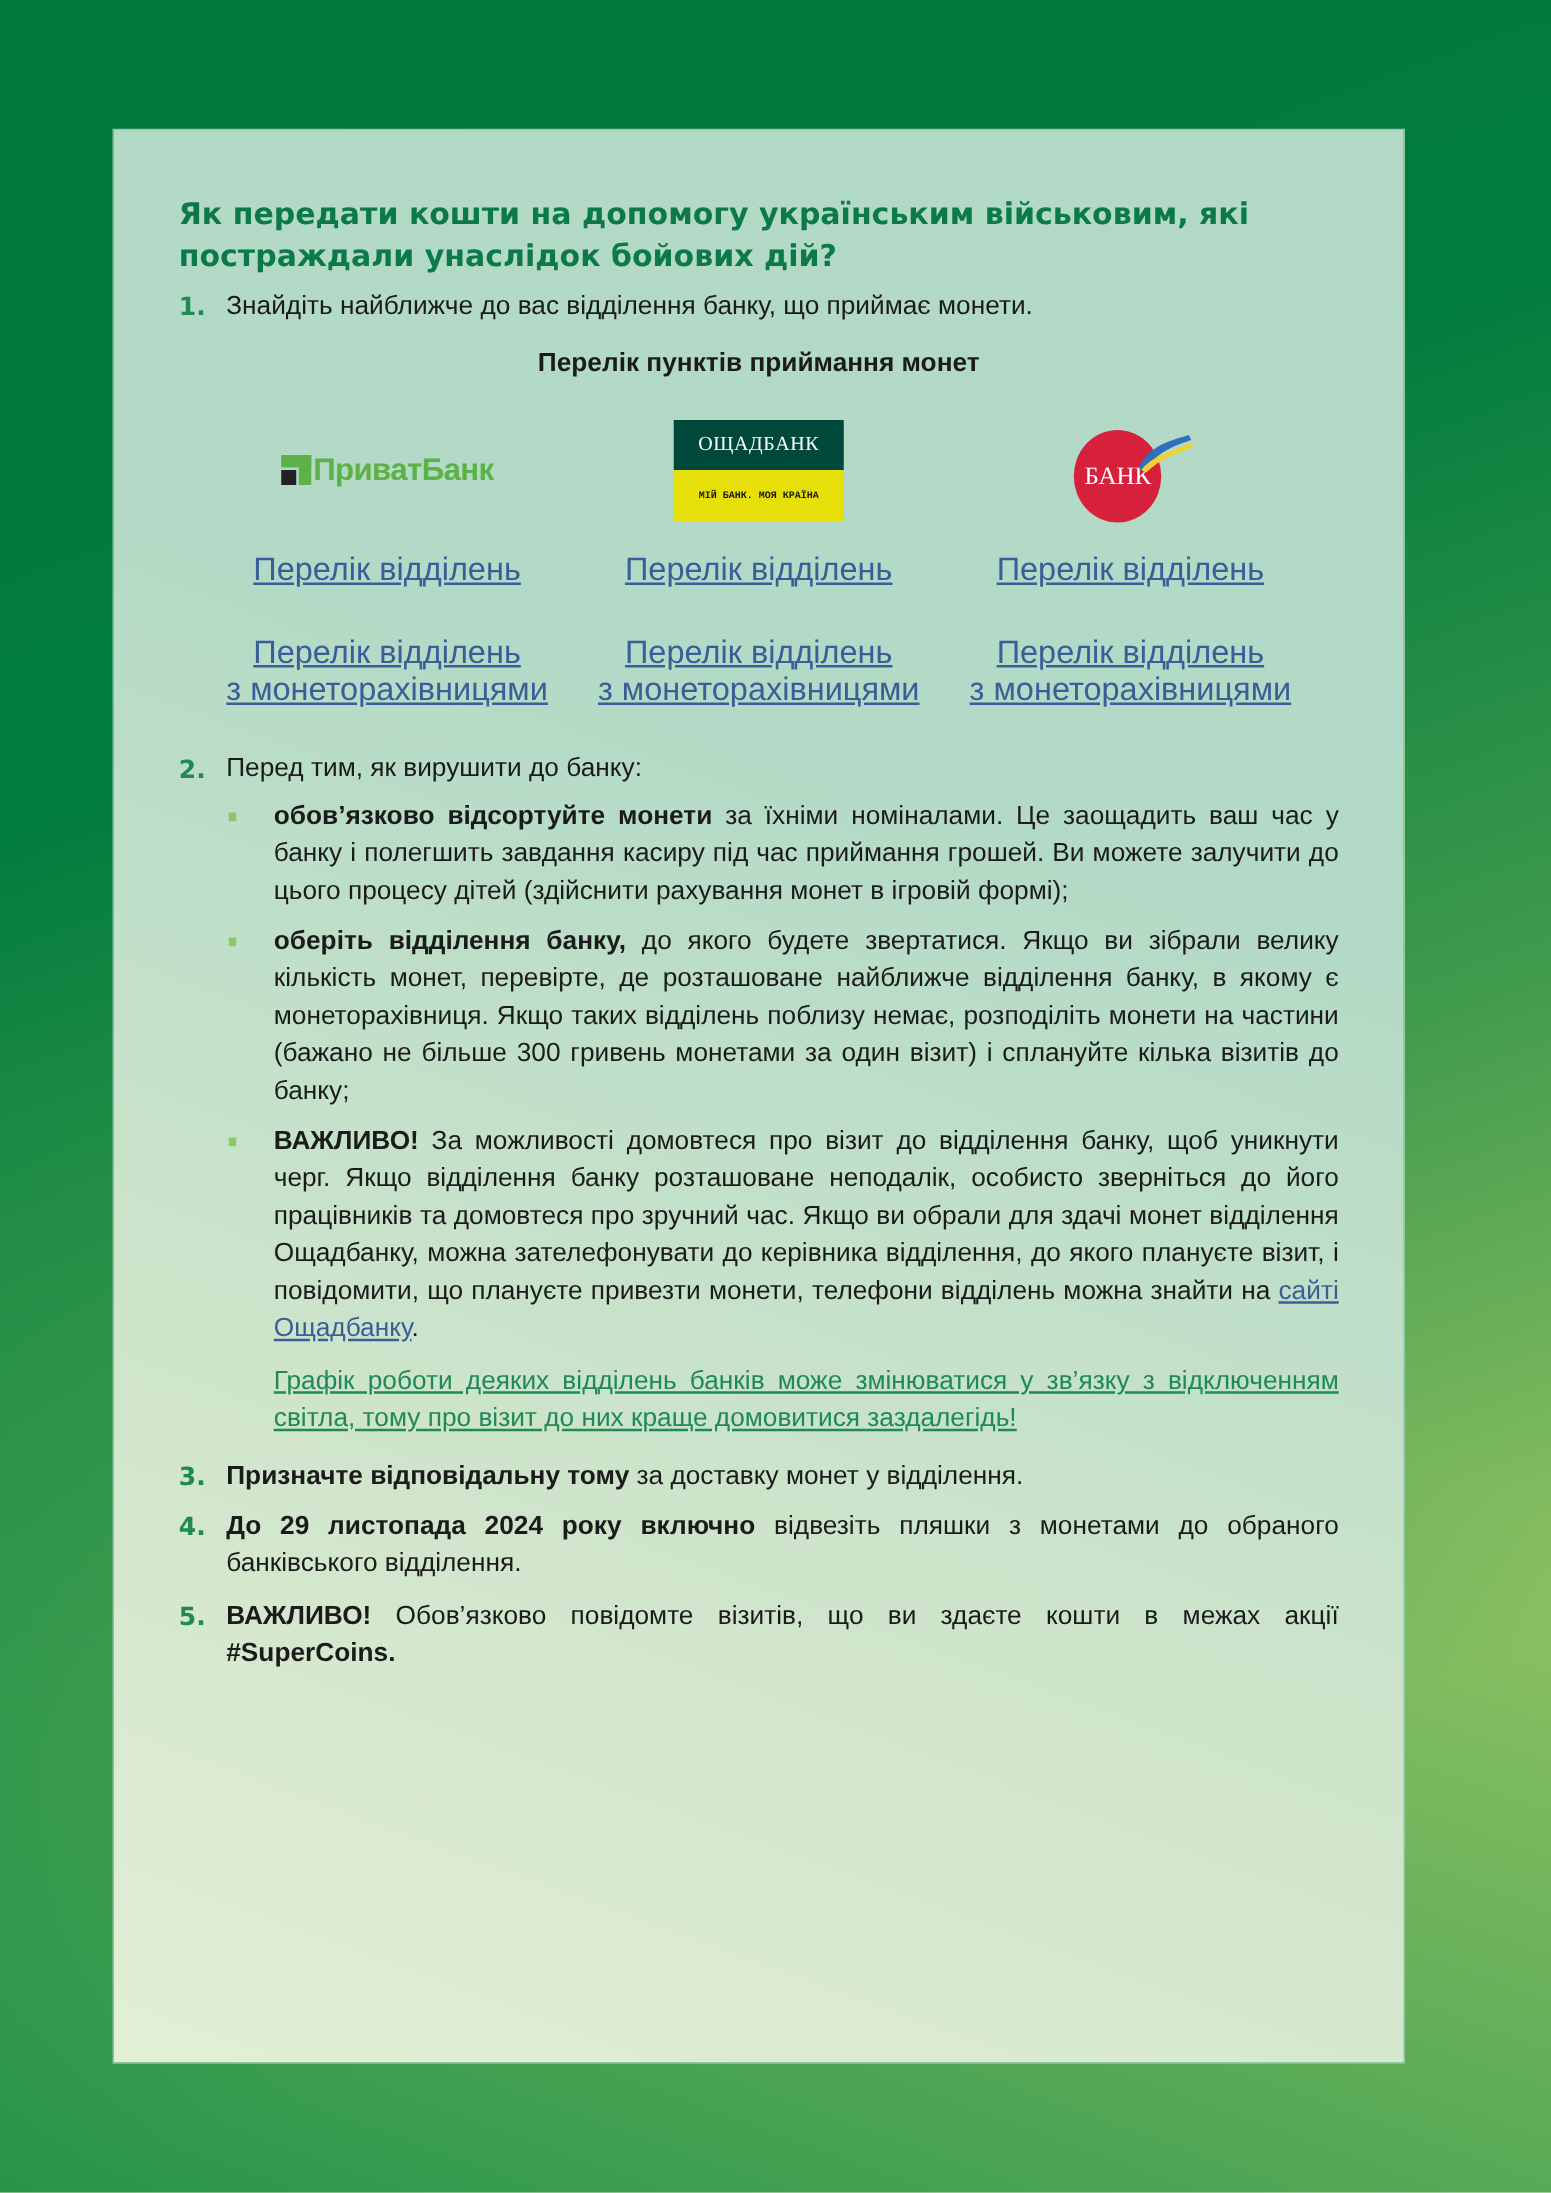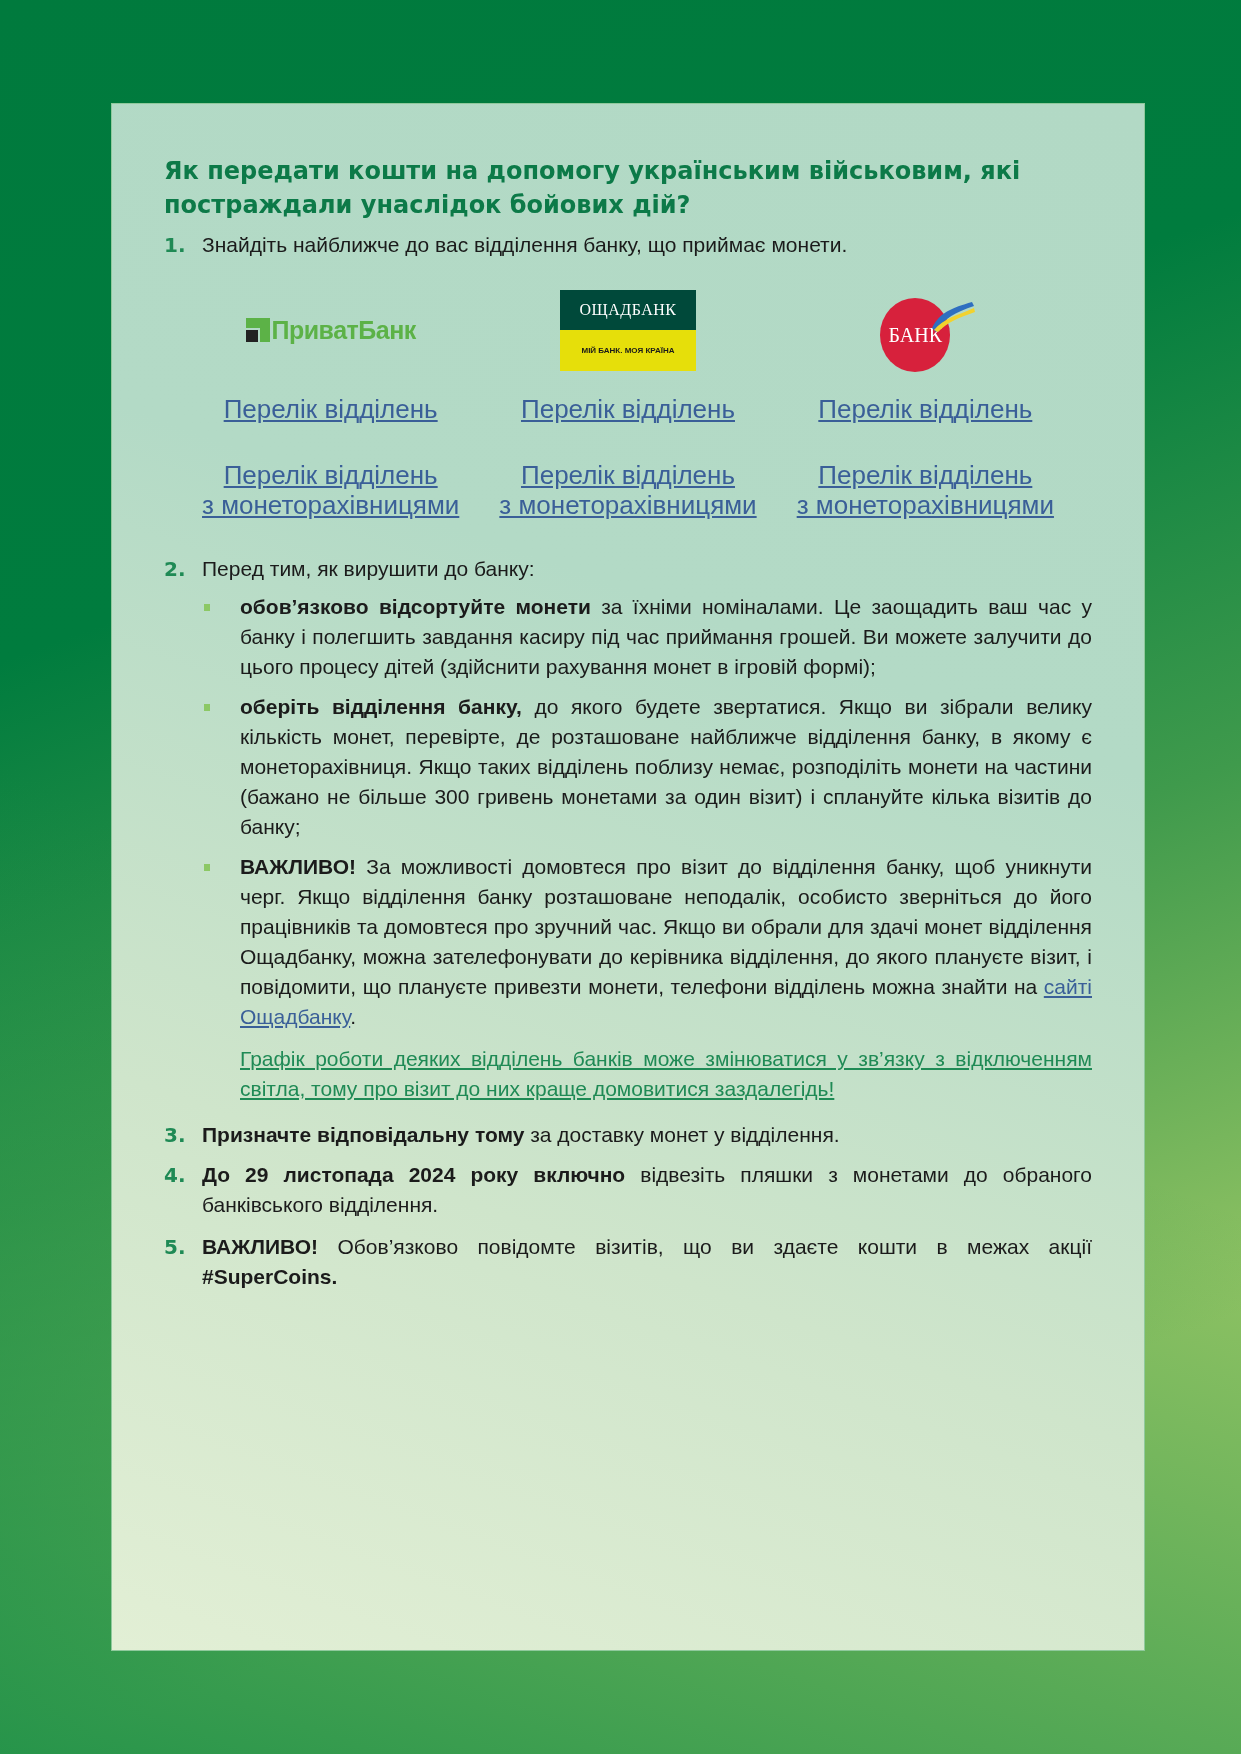--- a/index.html
+++ b/index.html
@@ -8,21 +8,21 @@
     font-family: "Liberation Sans", sans-serif;
     background:
       linear-gradient(160deg, #007a3d 0%, #007c3e 30%, #3f9a4c 55%, #93c464 80%, #93c464 100%);
   }
   .bg-right {
     position: absolute; inset: 0;
     background: linear-gradient(200deg, rgba(0,138,66,0) 40%, rgba(0,140,66,0.0) 55%, rgba(20,140,70,0.85) 100%);
     pointer-events: none;
   }
   .panel {
-    position: absolute; left: 111px; top: 103px; width: 1034px; height: 1548px;
+    position: absolute; left: 90px; top: 103px; width: 1034px; height: 1548px;
     background: linear-gradient(200deg, #b2d9c5 0%, #b3dac6 35%, #cfe5cb 70%, #e2efd5 100%);
     border: 1px solid #8fc99c;
     box-sizing: border-box;
   }
   .content { position: absolute; left: 52px; right: 52px; top: 50px; color: #1b1b1b; }
   .title {
     font-family: "DejaVu Sans", sans-serif; font-weight: bold;
     color: #0c7a48; font-size: 24px; line-height: 34px; margin: 0 0 8px 0;
   }
   .step { position: relative; padding-left: 38px; font-size: 21px; line-height: 30px; }
@@ -36,21 +36,21 @@
   .bank { width: 300px; display: flex; flex-direction: column; align-items: center; }
   .logo-wrap { height: 80px; display: flex; align-items: center; justify-content: center; }
   .privat { display: flex; align-items: center; gap: 2px; }
   .privat-mark { width: 24px; height: 24px; position: relative; }
   .privat-mark .g { position: absolute; left: 0; top: 0; width: 24px; height: 10px; background: #5cb247; }
   .privat-mark .g2 { position: absolute; left: 14px; top: 0; width: 10px; height: 24px; background: #5cb247; }
   .privat-mark .k { position: absolute; left: 0; top: 12px; width: 12px; height: 12px; background: #222; }
   .privat-text { color: #5cb247; font-weight: bold; font-size: 25px; letter-spacing: -0.5px; }
   .oschad { width: 136px; height: 81px; display: flex; flex-direction: column; }
   .oschad .top { background: #00493a; color: #fff; flex: 1; display: flex; align-items: center; justify-content: center; font-family: "Liberation Serif", serif; font-size: 16px; letter-spacing: 0.5px; }
-  .oschad .bot { background: #e6df0a; color: #1a1a1a; flex: 1; display: flex; align-items: center; justify-content: center; font-size: 8px; font-weight: bold; }
+  .oschad .bot { background: #e6df0a; color: #1a1a1a; flex: 1; display: flex; align-items: center; justify-content: center; font-size: 8px; font-weight: bold; font-family: Liberation Mono, monospace; }
   .pumb { position: relative; width: 110px; height: 80px; }
   .pumb .circle { position: absolute; left: 10px; top: 8px; width: 70px; height: 74px; border-radius: 50%; background: #d7213c; color: #fff; display: flex; align-items: center; justify-content: center; font-family: "Liberation Serif", serif; font-size: 20px; }
   .pumb svg { position: absolute; left: 60px; top: 8px; }
   .link { color: #3a5f98; text-decoration: underline; font-size: 26px; line-height: 30px; text-align: center; cursor: pointer; }
   .link1 { margin-top: 24px; }
   .link2 { margin-top: 36px; }
   .bullets { margin: 8px 0 0 0; padding: 0; list-style: none; }
   .bullets li { position: relative; padding-left: 38px; text-align: justify; margin-bottom: 10px; }
   .bullets li::before { content: ""; position: absolute; left: 2px; top: 12px; width: 6px; height: 7px; background: #8cc865; }
   .note { color: #1f8a55; padding-left: 38px; text-align: justify; margin: 12px 0 0 0; text-decoration: underline; }
@@ -70,20 +70,21 @@
 <div class="panel">
   <div class="content">
 
     <h1 class="title">Як передати кошти на допомогу українським військовим, які постраждали унаслідок бойових дій?</h1>
 
     <div class="step s1">
       <span class="num">1.</span>
       <span>Знайдіть найближче до вас відділення банку, що приймає монети.</span>
     </div>
 
+    <div class="subhead">Перелік пунктів приймання монет</div>
 
     <div class="banks">
 
       <div class="bank">
         <div class="logo-wrap">
           <div class="privat">
             <div class="privat-mark">
               <div class="g"></div>
                 <div class="g2"></div>
                 <div class="k"></div>

